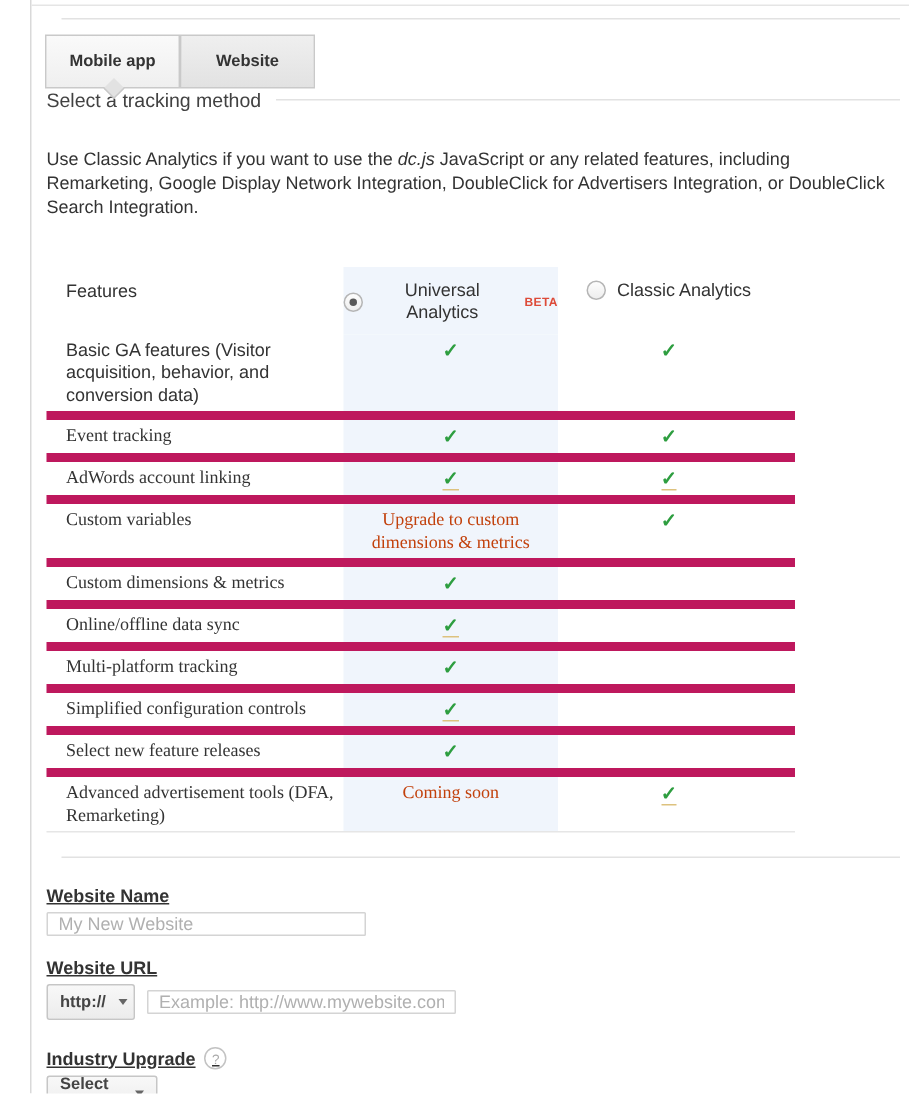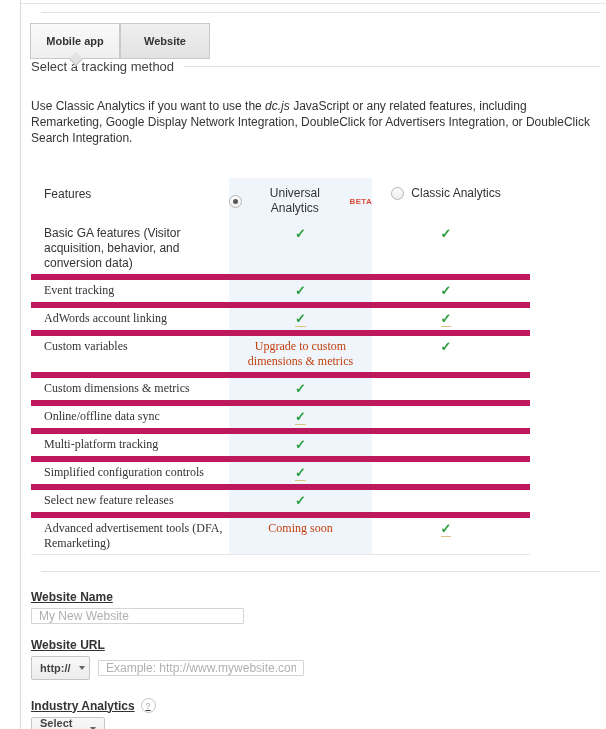--- a/index.html
+++ b/index.html
@@ -207,21 +207,21 @@
   <div class="field-label lbl-url">Website URL</div>
   <div class="url-row">
     <span class="gbtn proto-btn">
       <span>http://</span>
       <span class="arrow"></span>
     </span>
     <input class="txt url-input" type="text" placeholder="Example: http://www.mywebsite.com" style="">
   </div>
 
   <div class="field-label lbl-industry">
-    <span>Industry Analytics</span>
+    <span>Industry Upgrade</span>
     <span class="help-icon">?</span>
   </div>
   <span class="gbtn industry-btn">
     <span>Select One</span>
     <span class="arrow"></span>
   </span>
 
   
   
 

